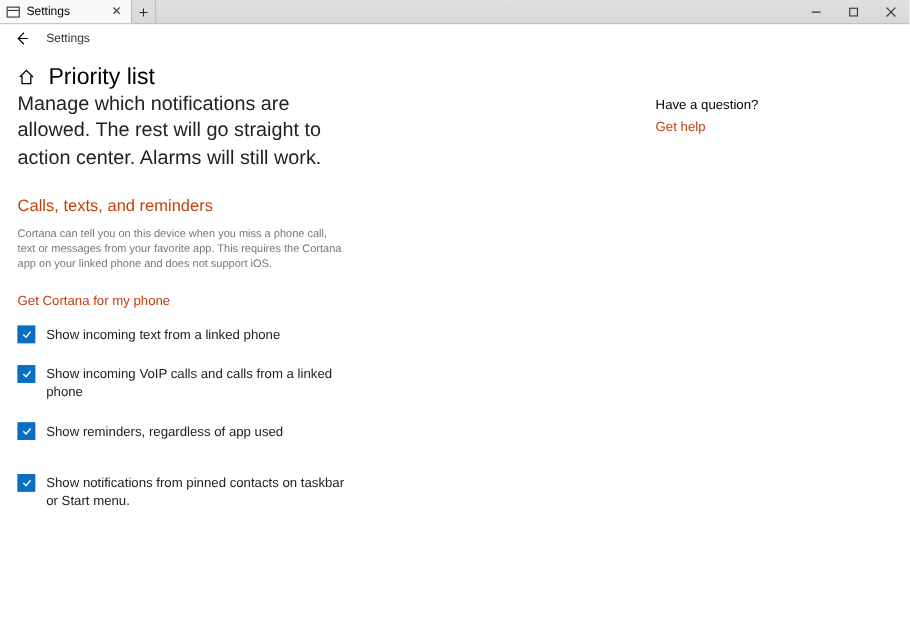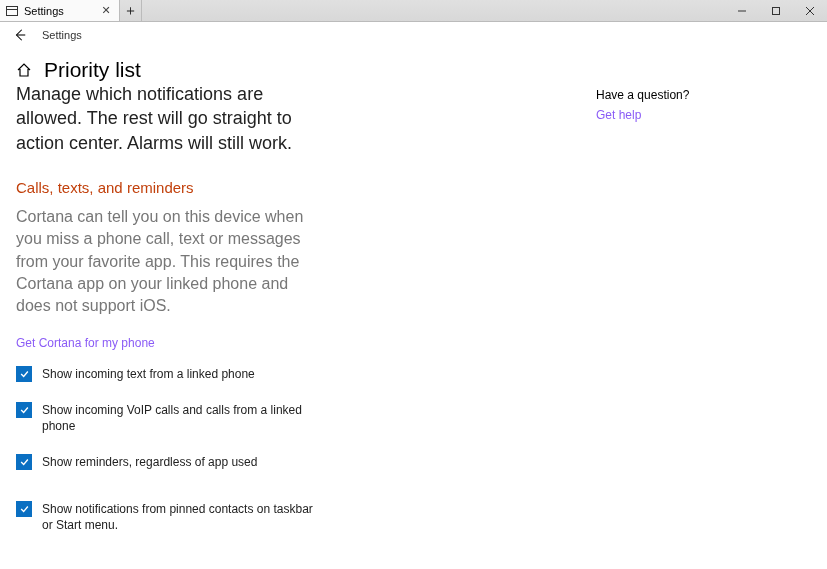--- a/index.html
+++ b/index.html
@@ -113,29 +113,29 @@
     line-height: 1.35;
   }
 
   .section-title {
     font-size: 15px;
     font-weight: 400;
     margin-bottom: 10px;
     color: #c2410c;
   }
   .section-desc {
-    font-size: 16px;
+    font-size: 10px;
     color: #777;
     max-width: 300px;
     line-height: 1.4;
     margin-bottom: 18px;
   }
 
   .link {
-    color: #8b5cf6;
+    color: #c2410c;
     font-size: 12px;
     cursor: pointer;
     display: inline-block;
     margin-bottom: 16px;
   }
 
   .checkbox-row {
     display: flex;
     align-items: flex-start;
     gap: 10px;

